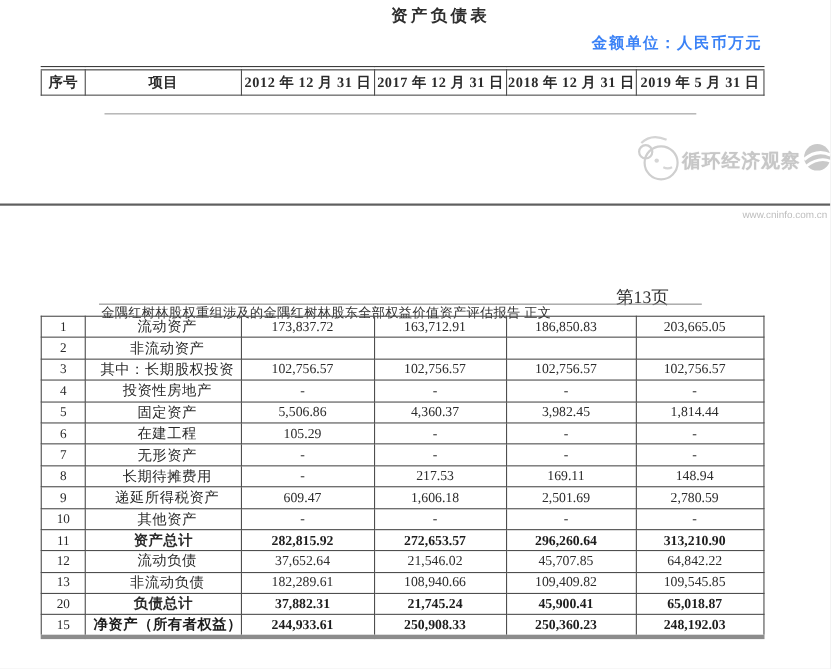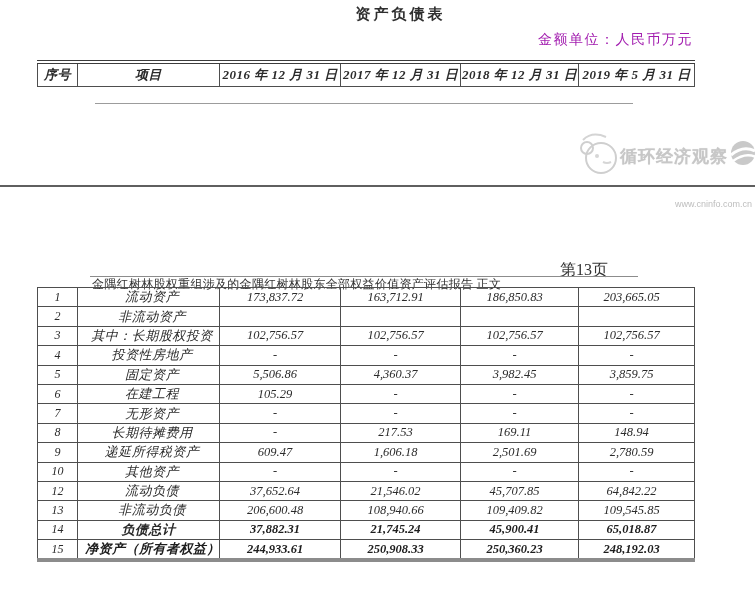--- a/index.html
+++ b/index.html
@@ -9,41 +9,41 @@
     font-family:"Liberation Serif","DejaVu Serif",serif; color:#272727;
     overflow:hidden; margin:0 auto;
   }
   
   .doc-title {
     position:absolute; top:5px; left:46px; right:0; text-align:center;
     font-size:15px; font-weight:bold; letter-spacing:3px; color:#2e2e2e;
   }
   .unit-line {
     position:absolute; top:31px; right:62px;
-    font-size:14px; font-weight:normal; letter-spacing:1.5px; color:#a21caf;
+    font-size:14px; font-weight:bold; letter-spacing:1.5px; color:#3b82f6;
   }
   table.grid {
     position:absolute; border-collapse:collapse; table-layout:fixed;
-    width:657px; left:37px;font-style:italic;
+    width:657px; left:37px;
   }
   table.grid th, table.grid td {
     border:1px solid #4e4e4e; overflow:hidden; white-space:nowrap;
   }
   .period-table { top:60px; border-top:4px double #3c3c3c; }
   .period-table th {
     height:24px; font-size:13px; font-weight:bold; text-align:center;
     letter-spacing:0.5px; color:#2b2b2b;
   }
   .footer-rule { position:absolute; top:103px; left:95px; width:538px; height:1px; background:#9c9c9c; }
   .company-name {
     position:absolute; top:109px; left:95px; font-size:12px;
     letter-spacing:1px; color:#4d4d4d;
   }
   
-  .watermark { position:absolute; top:131px; left:576px; width:176px; }
+  .watermark { position:absolute; top:121px; left:576px; width:176px; }
   .wm-row { display:flex; align-items:center; }
   .wm-text {
     font-size:17px; font-weight:bold; color:#c7c7c7; letter-spacing:1px;
     text-shadow:0 0 1px #dadada; white-space:nowrap;
   }
   .wm-url { text-align:right; font-size:9px; color:#bdbdbd; margin-top:18px;
     font-family:"Liberation Sans","DejaVu Sans",sans-serif; }
   
   .page-divider { position:absolute; top:185px; left:0; width:755px; height:2px; background:#5f5f5f; }
   
@@ -77,21 +77,21 @@
         <col style="width:142px">
         <col style="width:121px">
       <col style="width:120px">
         <col style="width:118px">
         <col style="width:116px">
     </colgroup>
     <thead>
       <tr>
           <th>序号</th>
           <th>项目</th>
-          <th>2016 年 12 月 31 日</th>
+          <th>2012 年 12 月 31 日</th>
           <th>2017 年 12 月 31 日</th>
           <th>2018 年 12 月 31 日</th>
           <th>2019 年 5 月 31 日</th>
         </tr>
     </thead>
   </table>
 
   <div class="footer-rule"></div>
 
   <div class="watermark">
@@ -164,21 +164,21 @@
           <td class="c-val">-</td>
           <td class="c-val">-</td>
           <td class="c-val">-</td>
         </tr>
         <tr>
           <td class="c-no">5</td>
           <td class="c-item">固定资产</td>
           <td class="c-val">5,506.86</td>
           <td class="c-val">4,360.37</td>
           <td class="c-val">3,982.45</td>
-          <td class="c-val">3,859.75</td>
+          <td class="c-val">1,814.44</td>
         </tr>
         <tr>
           <td class="c-no">6</td>
           <td class="c-item">在建工程</td>
           <td class="c-val">105.29</td>
           <td class="c-val">-</td>
           <td class="c-val">-</td>
           <td class="c-val">-</td>
         </tr>
         <tr>
@@ -206,38 +206,46 @@
           <td class="c-val">2,780.59</td>
         </tr>
         <tr>
           <td class="c-no">10</td>
           <td class="c-item">其他资产</td>
           <td class="c-val">-</td>
           <td class="c-val">-</td>
           <td class="c-val">-</td>
           <td class="c-val">-</td>
         </tr>
+        <tr class="total">
+          <td class="c-no">11</td>
+          <td class="c-item">资产总计</td>
+          <td class="c-val">282,815.92</td>
+          <td class="c-val">272,653.57</td>
+          <td class="c-val">296,260.64</td>
+          <td class="c-val">313,210.90</td>
+        </tr>
         <tr>
           <td class="c-no">12</td>
           <td class="c-item">流动负债</td>
           <td class="c-val">37,652.64</td>
           <td class="c-val">21,546.02</td>
           <td class="c-val">45,707.85</td>
           <td class="c-val">64,842.22</td>
         </tr>
         <tr>
           <td class="c-no">13</td>
           <td class="c-item">非流动负债</td>
-          <td class="c-val">206,600.48</td>
+          <td class="c-val">182,289.61</td>
           <td class="c-val">108,940.66</td>
           <td class="c-val">109,409.82</td>
           <td class="c-val">109,545.85</td>
         </tr>
         <tr class="total">
-          <td class="c-no">14</td>
+          <td class="c-no">20</td>
           <td class="c-item">负债总计</td>
           <td class="c-val">37,882.31</td>
           <td class="c-val">21,745.24</td>
           <td class="c-val">45,900.41</td>
           <td class="c-val">65,018.87</td>
         </tr>
         <tr class="bold">
           <td class="c-no">15</td>
           <td class="c-item">净资产（所有者权益）</td>
           <td class="c-val">244,933.61</td>

